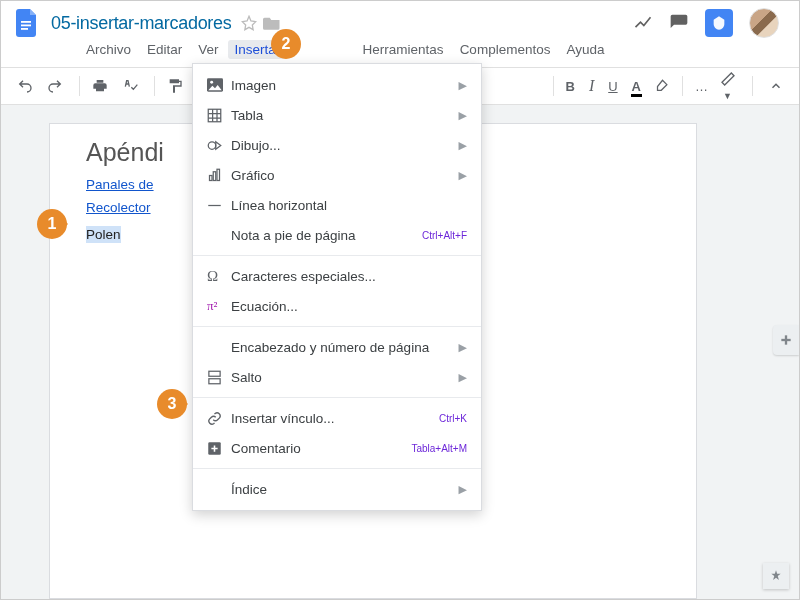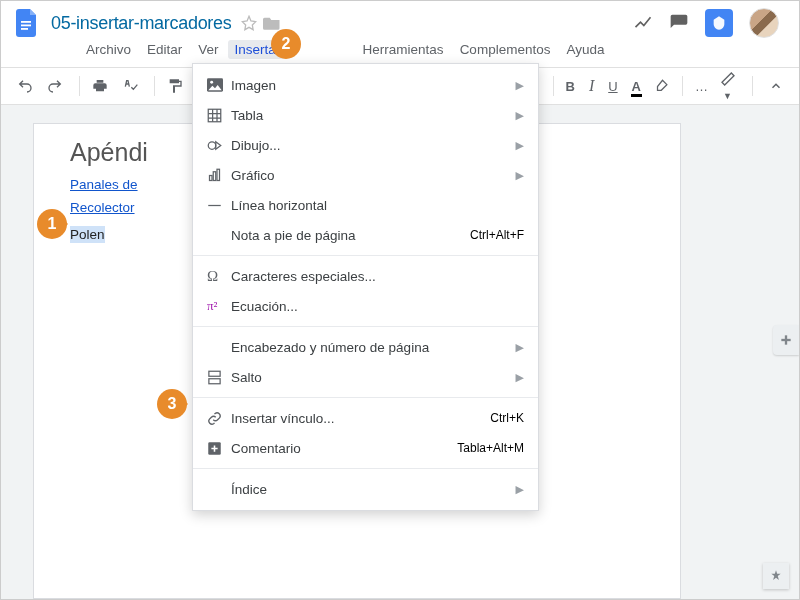--- a/index.html
+++ b/index.html
@@ -31,32 +31,32 @@
     .format-group { display: flex; align-items: center; gap: 14px;}
     .bold { font-weight: bold;}
     .italic { font-style: italic; font-family: 'Times New Roman', serif; font-size:16px;}
     .underline { text-decoration: underline;}
     .text-color-a { position:relative; font-weight:bold;}
     .text-color-a::after { content:''; position:absolute; left:-1px; right:-1px; bottom:-3px; height:3px; background:#000;}
     .right-tools { display:flex; align-items:center; gap:14px; margin-left:auto;}
     
     
     .doc-area { position: relative; background: #f1f3f4; height: calc(600px - 36px - 24px - 6px - 38px - 2px); padding-top: 18px;}
-    .page { background: #fff; width: 648px; margin-left: 32px; min-height: 100%; padding: 14px 36px; font-family: Arial; position:relative; border:1px solid #dadce0;}
+    .page { background: #fff; width: 648px; margin-left: 48px; min-height: 100%; padding: 14px 36px; font-family: Arial; position:relative; border:1px solid #dadce0;}
     .heading { font-size: 25px; color: #555; margin-bottom: 10px; }
     .link-line { font-size: 13.5px; color: #1155cc; text-decoration: underline; margin-bottom: 8px;}
     .selected-text { background: #cfe2f8; font-size: 13.5px; color: #222; padding: 1px 0;}
     
     
-    .dropdown { position: absolute; left: 191px; top: 62px; width: 347px; background: #fff; border: 1px solid #dadce0; box-shadow: 0 4px 12px rgba(0,0,0,0.18); z-index: 100; padding: 6px 0;}
+    .dropdown { position: absolute; left: 191px; top: 62px; width: 290px; background: #fff; border: 1px solid #dadce0; box-shadow: 0 4px 12px rgba(0,0,0,0.18); z-index: 100; padding: 6px 0;}
     .dd-item { display: flex; align-items: center; height: 30px; padding: 0 14px 0 14px; font-size: 13.5px; color: #3c4043; cursor: pointer; }
     .dd-icon { width: 24px; color: #5f6368; font-size: 14px; display:flex; align-items:center;}
     .dd-label { flex: 1; }
     .dd-submenu { color: #9aa0a6; font-size: 11px; margin-left: 8px;}
-    .dd-shortcut { color: #000000; font-size: 12px;}
+    .dd-shortcut { color: #6d28d9; font-size: 10px;}
     .dd-sep { height: 1px; background: #e8eaed; margin: 5px 0;}
     
     
     .callout { position: absolute; width: 30px; height: 30px; background: #e88b2b; border-radius: 50%; color: #fff; font-weight: bold; font-size: 16px; display: flex; align-items: center; justify-content: center; z-index: 200;}
     .callout::after { content: ''; position: absolute; right: -8px; top: 50%; transform: translateY(-50%); border: 7px solid transparent; border-left-color: #e88b2b;}
     .callout.c1 { left: 36px; top: 208px;}
     .callout.c2 { left: 270px; top: 28px;} 
     .callout.c2::after { display:none;}
     .callout.c3 { left: 156px; top: 388px;}
     

